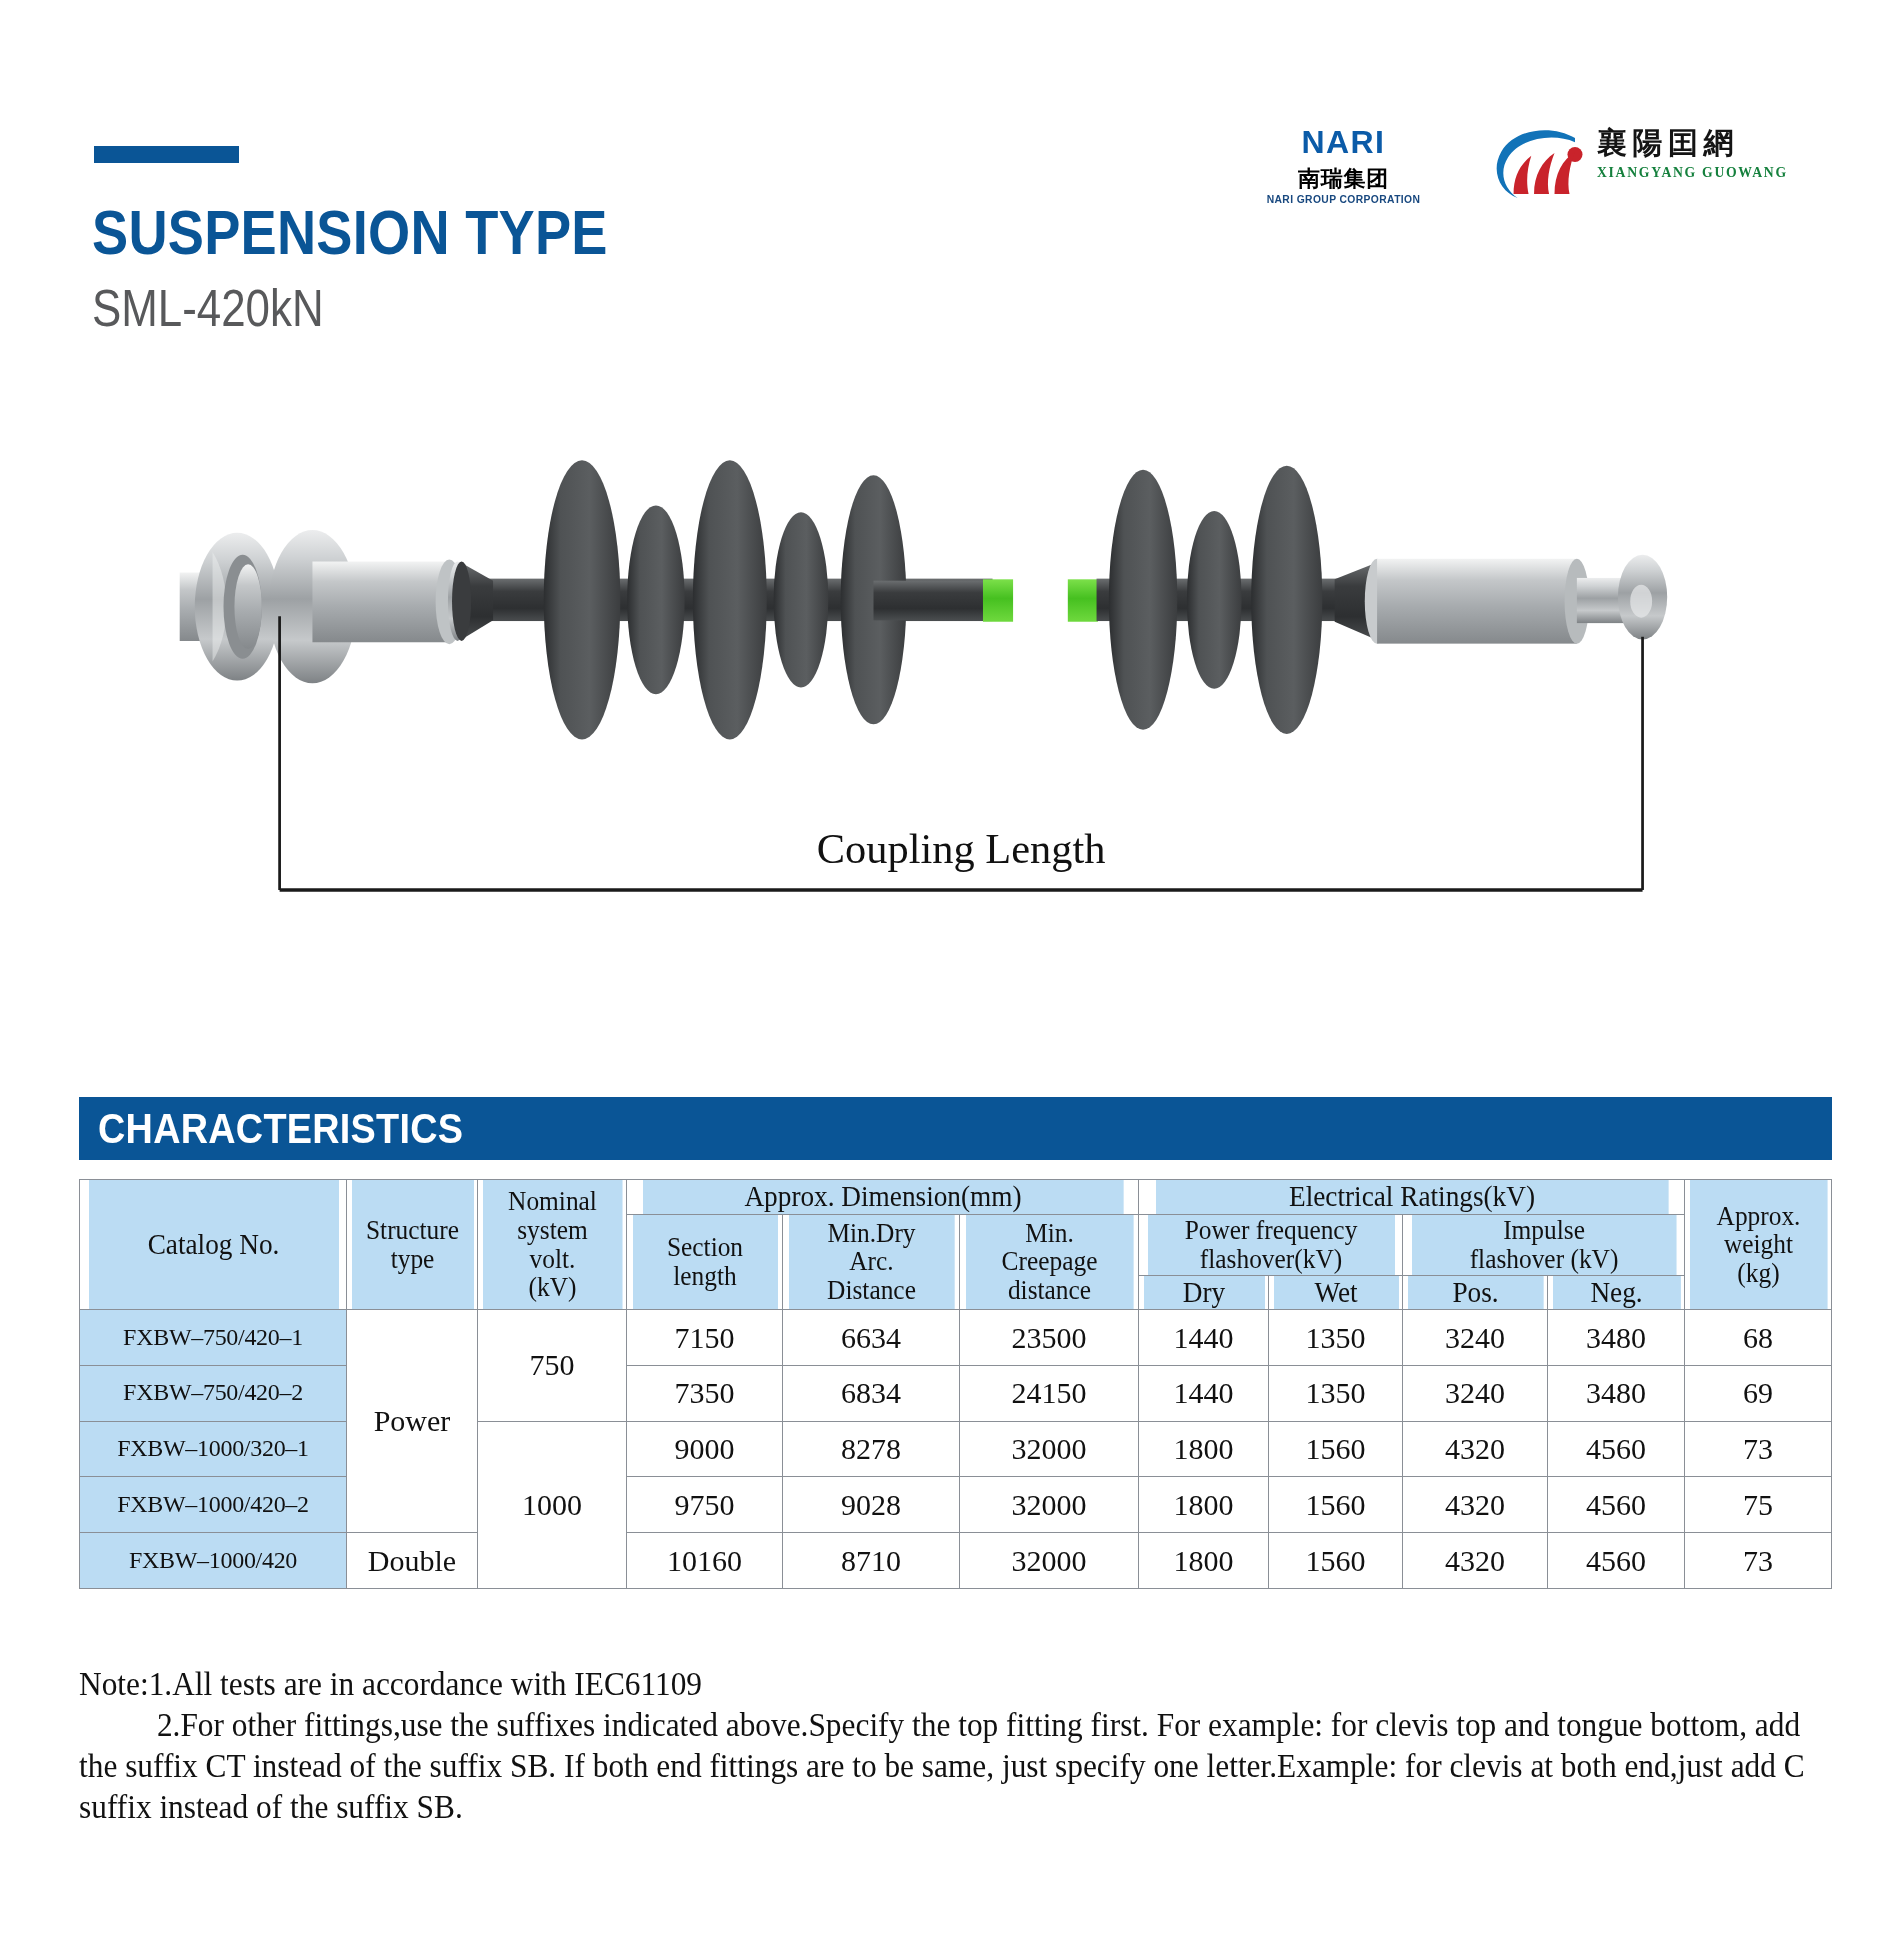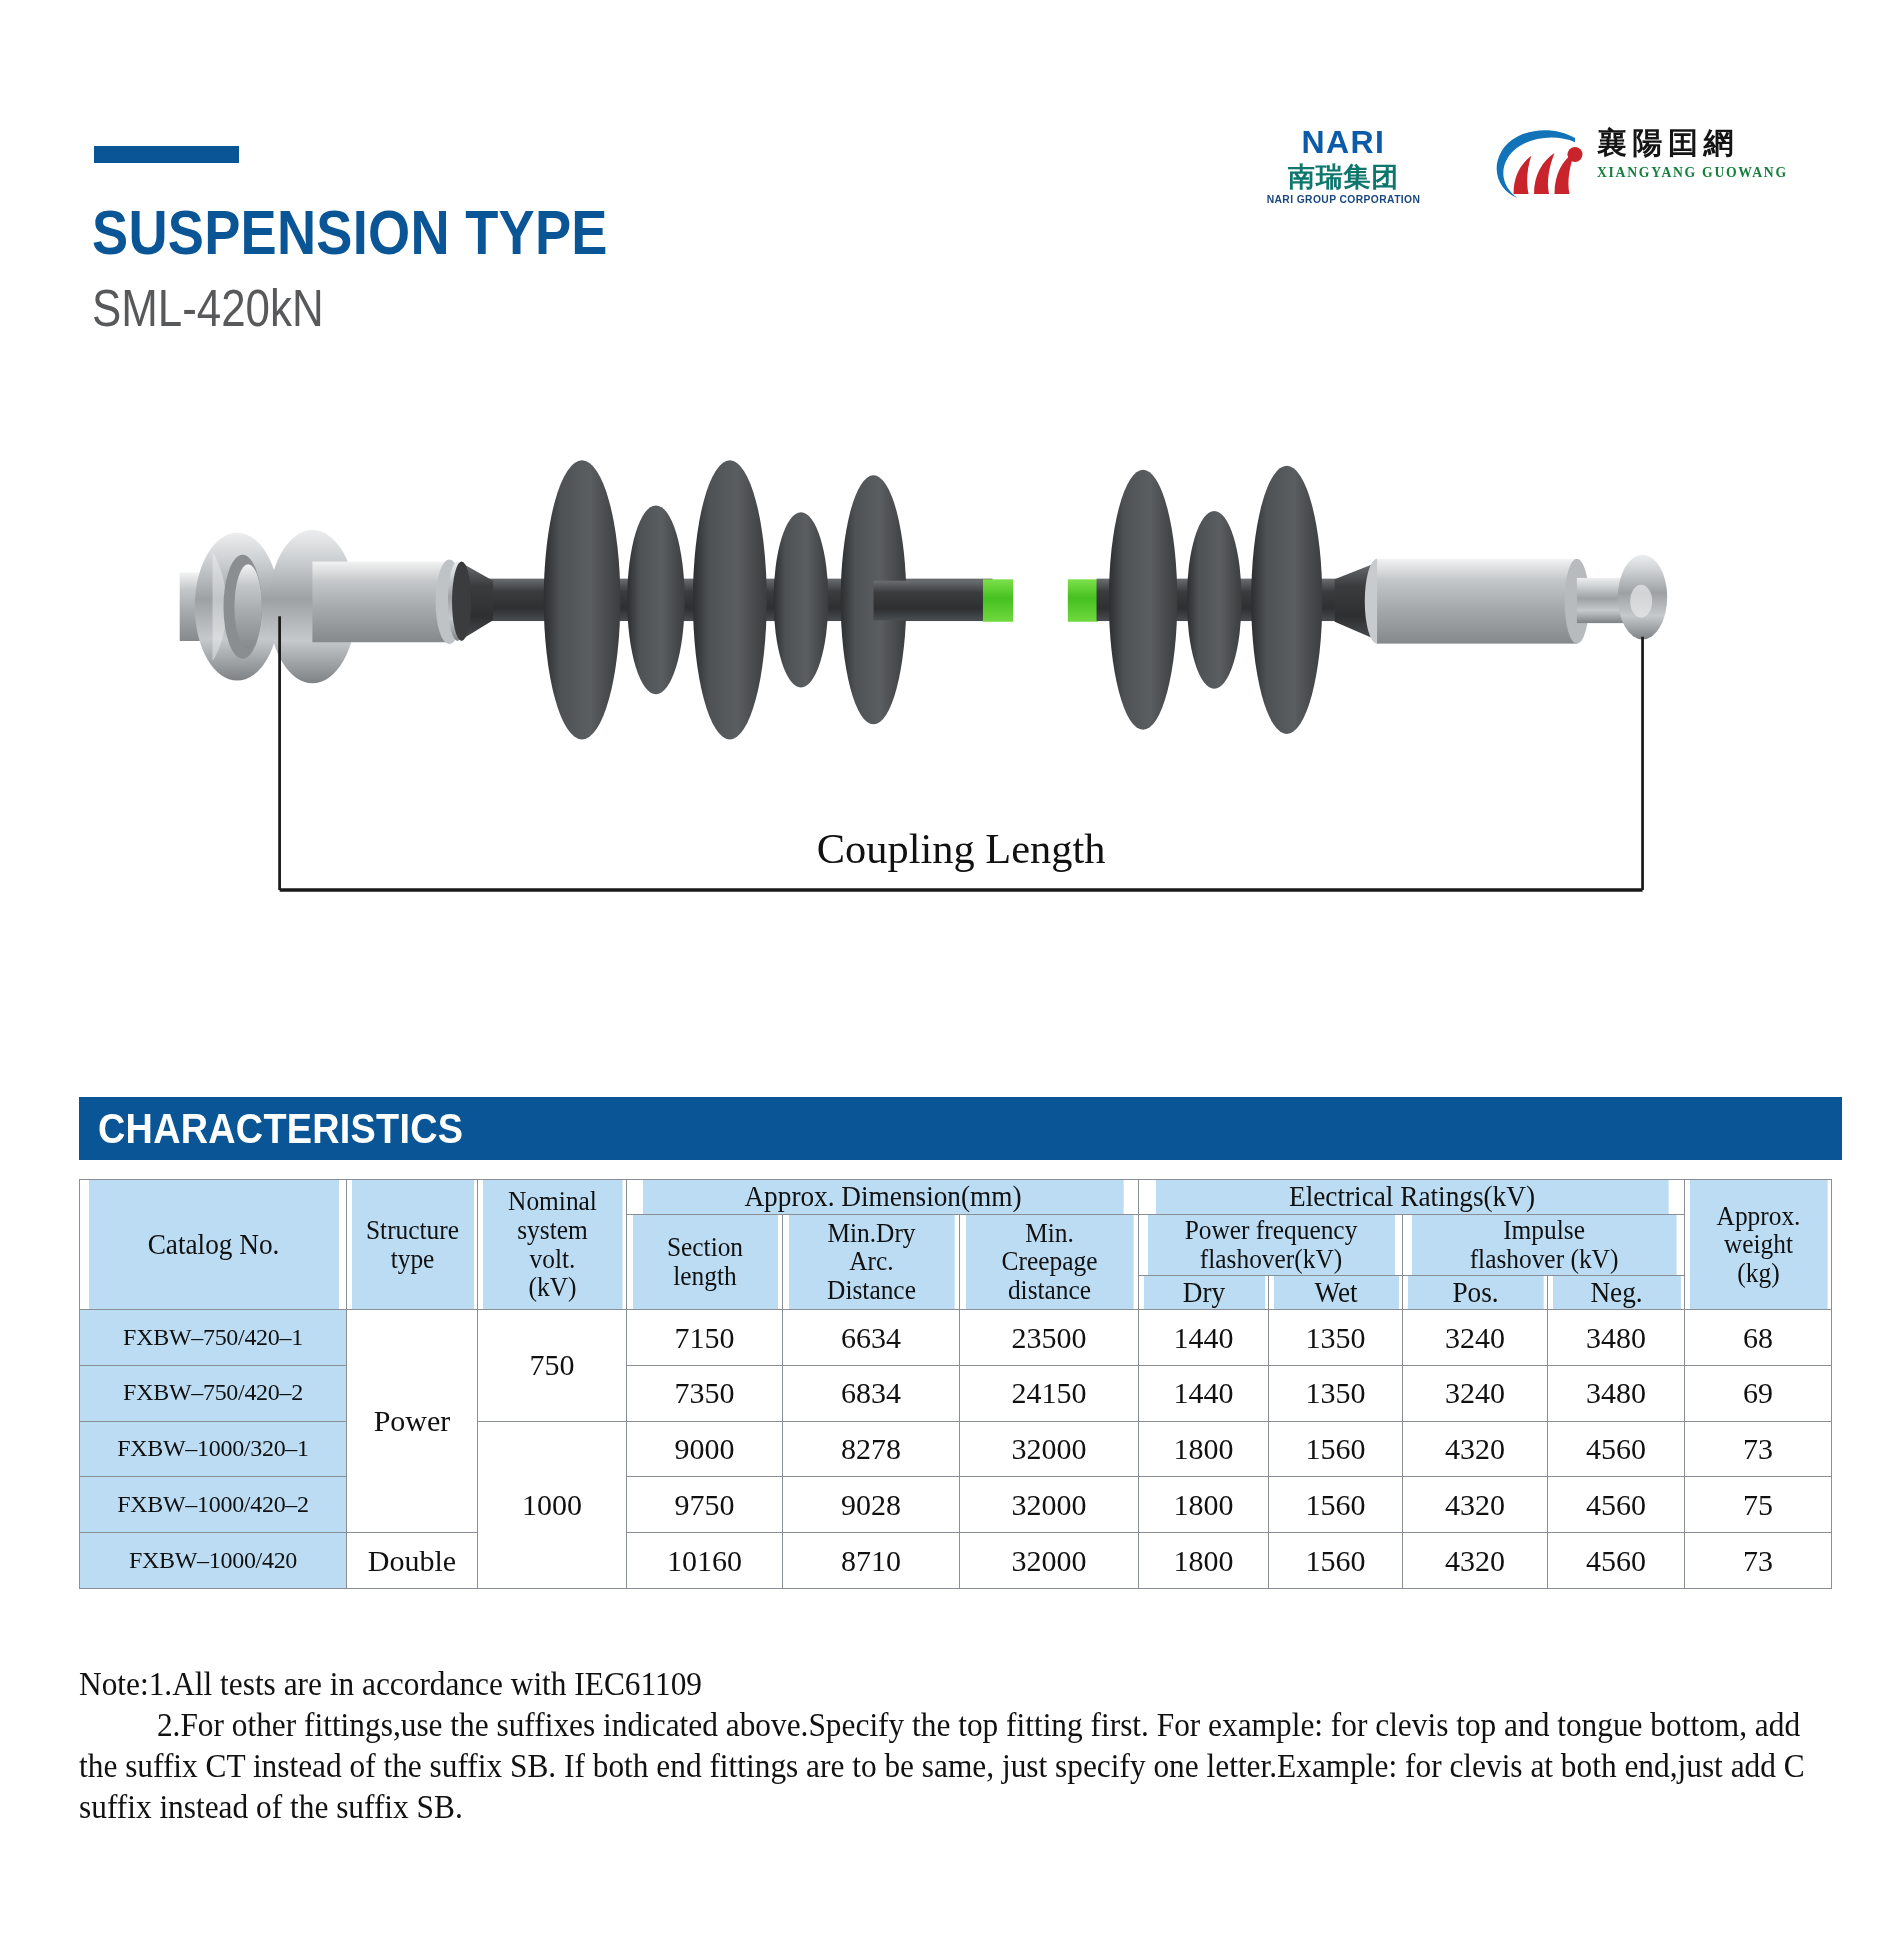--- a/index.html
+++ b/index.html
@@ -63,27 +63,27 @@
   .nari-word {
     font-family: "Liberation Sans", sans-serif;
     font-weight: 700;
     font-size: 32px;
     line-height: 44px;
     letter-spacing: 1.4px;
     color: #0B5BA8;
     text-align: center;
   }
   .nari-cn {
-    font-size: 27px;
+    font-size: 22px;
     line-height: 30px;
     letter-spacing: 0.7px;
-    color: #0f766e;
+    color: #000000;
     font-weight: 700;
     text-align: center;
-    font-family: Liberation Mono, monospace;
+    font-family: Liberation Serif, serif;
   }
   .nari-sub {
     font-size: 10.3px;
     line-height: 12.3px;
     letter-spacing: 0.4px;
     color: #18487F;
     font-weight: 700;
     text-align: center;
     font-family: Liberation Sans, sans-serif;
   }
@@ -137,21 +137,20 @@
   }
 
   
   #characteristics-banner {
     position: absolute;
     left: 79px;
     top: 1097px;
     width: 1753px;
     height: 63px;
     background: #0A5596;
-    padding-left: 10px;
   }
   #characteristics-label {
     position: absolute;
     left: 19px;
     top: 6.2px;
     font-size: 42px;
     line-height: 51px;
     font-weight: 700;
     letter-spacing: 0.3px;
     color: #ffffff;

